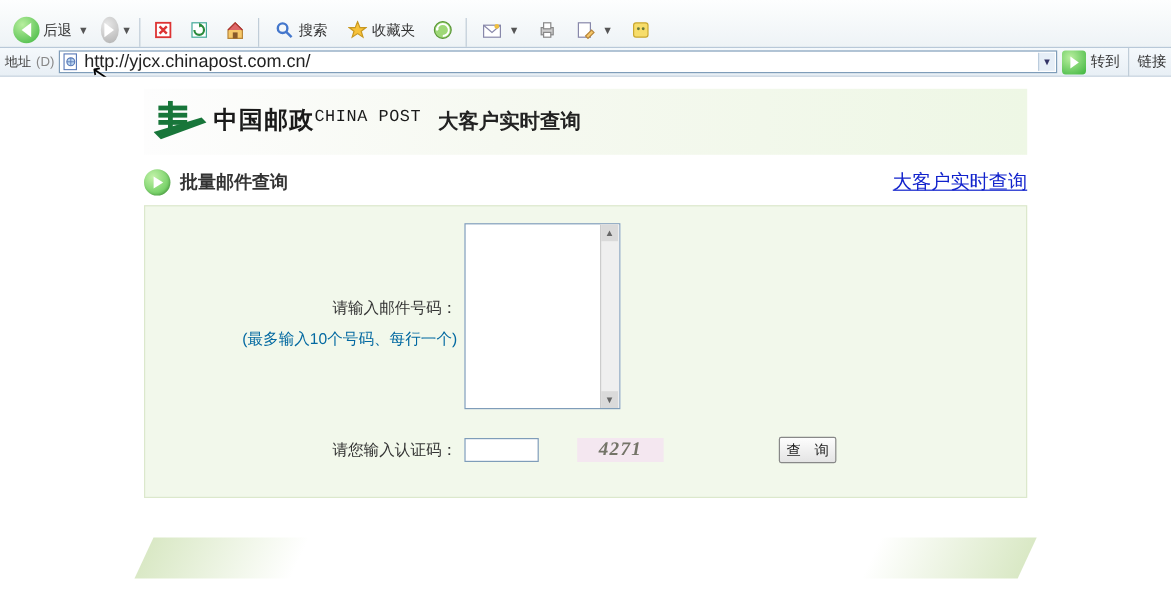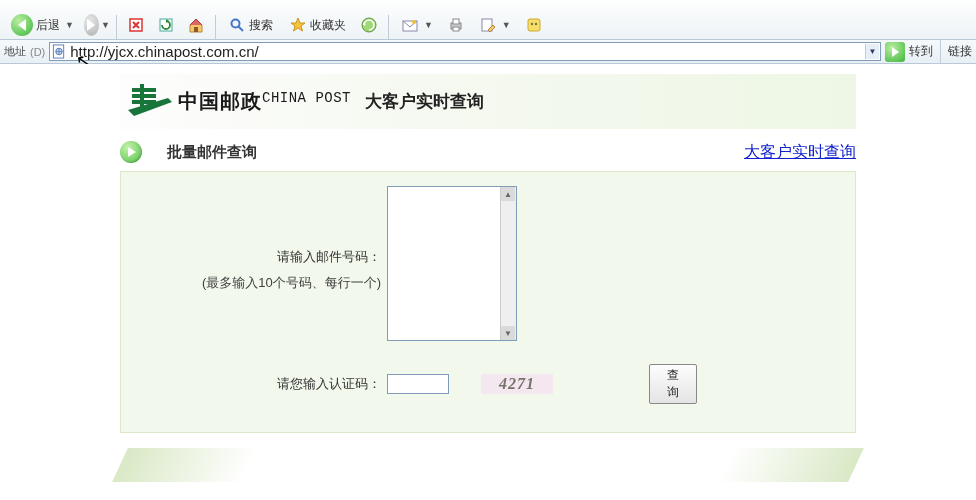--- a/index.html
+++ b/index.html
@@ -35,42 +35,42 @@
   .page { padding: 10px 0 0 0; background: #fff; min-height: 430px; position: relative; }
   .headerbar { margin: 0 120px; height: 55px; background: linear-gradient(90deg,#fdfdfd 0%, #f6f9f1 40%, #eef7e5 100%); display:flex; align-items:center; padding-left: 8px; gap: 14px; }
   .cp-logo { display:flex; align-items:center; gap:4px; }
   .logo-block { width:46px; height:36px; }
   .logo-text { display:flex; flex-direction:row; line-height:1.05; }
   .logo-cn { font-size:20px; font-weight:bold; color:#1a1a1a; font-family: SimHei, sans-serif; letter-spacing:1px;}
   .logo-en { font-size:14px; color:#1a1a1a; font-family: Liberation Mono, monospace; letter-spacing:0.5px;}
   .page-title { font-size:17px; font-weight:bold; color:#222; font-family: SimHei, sans-serif; }
   
   .subbar { margin: 12px 120px 8px 120px; display:flex; justify-content:space-between; align-items:center; }
-  .sub-left { display:flex; align-items:center; gap:25px; }
+  .sub-left { display:flex; align-items:center; gap:8px; }
   .arrow-circle { width:22px; height:22px; border-radius:50%; background: radial-gradient(circle at 35% 30%,#c3f2a9,#4fc046); display:flex; align-items:center; justify-content:center; box-shadow: inset -1px -1px 2px rgba(0,0,0,.2); }
   .arrow-circle::before { content:""; border-left:8px solid #fff; border-top:5px solid transparent; border-bottom:5px solid transparent; margin-left:2px;}
   .sub-label { font-size:15px; font-weight:bold; color:#333; font-family: SimHei, sans-serif; }
   .bigcust { font-size:16px; color:#1122cc; text-decoration:underline; font-family: SimSun; cursor:pointer; }
   
   .formpanel { margin: 6px 120px 0 120px; background: #f2f8eb; border:1px solid #dce8cc; padding: 14px 12px 28px 12px; position:relative; }
   .row1 { display:flex; align-items:flex-start; }
   .lbls { width: 254px; text-align:right; padding-right:6px; padding-top: 62px; }
   .lbl1 { font-size:13px; color:#333; }
-  .lbl2 { font-size:13px; color:#404040; margin-top:8px; }
+  .lbl2 { font-size:13px; color:#0369a1; margin-top:8px; }
   .ta-wrap { position:relative; }
   .ta { width:130px; height:155px; border:1px solid #7f9db9; background:#fff; resize:none; font-size:12px; padding:2px; }
   .ta-sb { position:absolute; right:1px; top:1px; width:16px; height:153px; background:#efefef; border-left:1px solid #ccc; }
   .ta-sb-up,.ta-sb-dn { position:absolute; width:14px; height:14px; left:0; background:#dadada; display:flex; align-items:center; justify-content:center; font-size:8px; color:#666; }
   .ta-sb-up{top:0;} .ta-sb-dn{bottom:0;}
   
   .row2 { display:flex; align-items:center; margin-top: 20px; }
   .row2 .lbls { padding-top:0; }
   .codein { width:62px; height:20px; border:1px solid #7f9db9; background:#fff; }
   .captcha { width:72px; height:20px; background:#f4e7f0; margin-left: 32px; display:flex; align-items:center; justify-content:center; font-family: Georgia, serif; font-size:16px; font-style:italic; color:#747468; font-weight:bold; letter-spacing:1px; }
-  .qbtn { margin-left: 96px; width:48px; height:40px; border:1px solid #888; background:linear-gradient(#fdfdfd,#e4e4e4); border-radius:2px; font-size:12px; color:#222; cursor:pointer; letter-spacing:4px; padding-left:4px;font-family:Liberation Mono, monospace; }
+  .qbtn { margin-left: 96px; width:48px; height:22px; border:1px solid #888; background:linear-gradient(#fdfdfd,#e4e4e4); border-radius:2px; font-size:12px; color:#222; cursor:pointer; letter-spacing:4px; padding-left:4px; }
   
   
   .deco { position:absolute; bottom:12px; width:130px; height:34px; }
   .deco.left { left:120px; transform: skewX(-25deg); background: linear-gradient(90deg, rgba(180,210,140,.5), transparent);}
   .deco.right { right:120px; transform: skewX(-25deg); background: linear-gradient(270deg, rgba(180,210,140,.5), transparent);}
   
   .cursor { position:absolute; left:76px; top:50px; font-size:18px; color:#000; pointer-events:none; text-shadow: 0 0 2px #fff; transform: rotate(-10deg);}
 </style>
 </head>
 <body>

